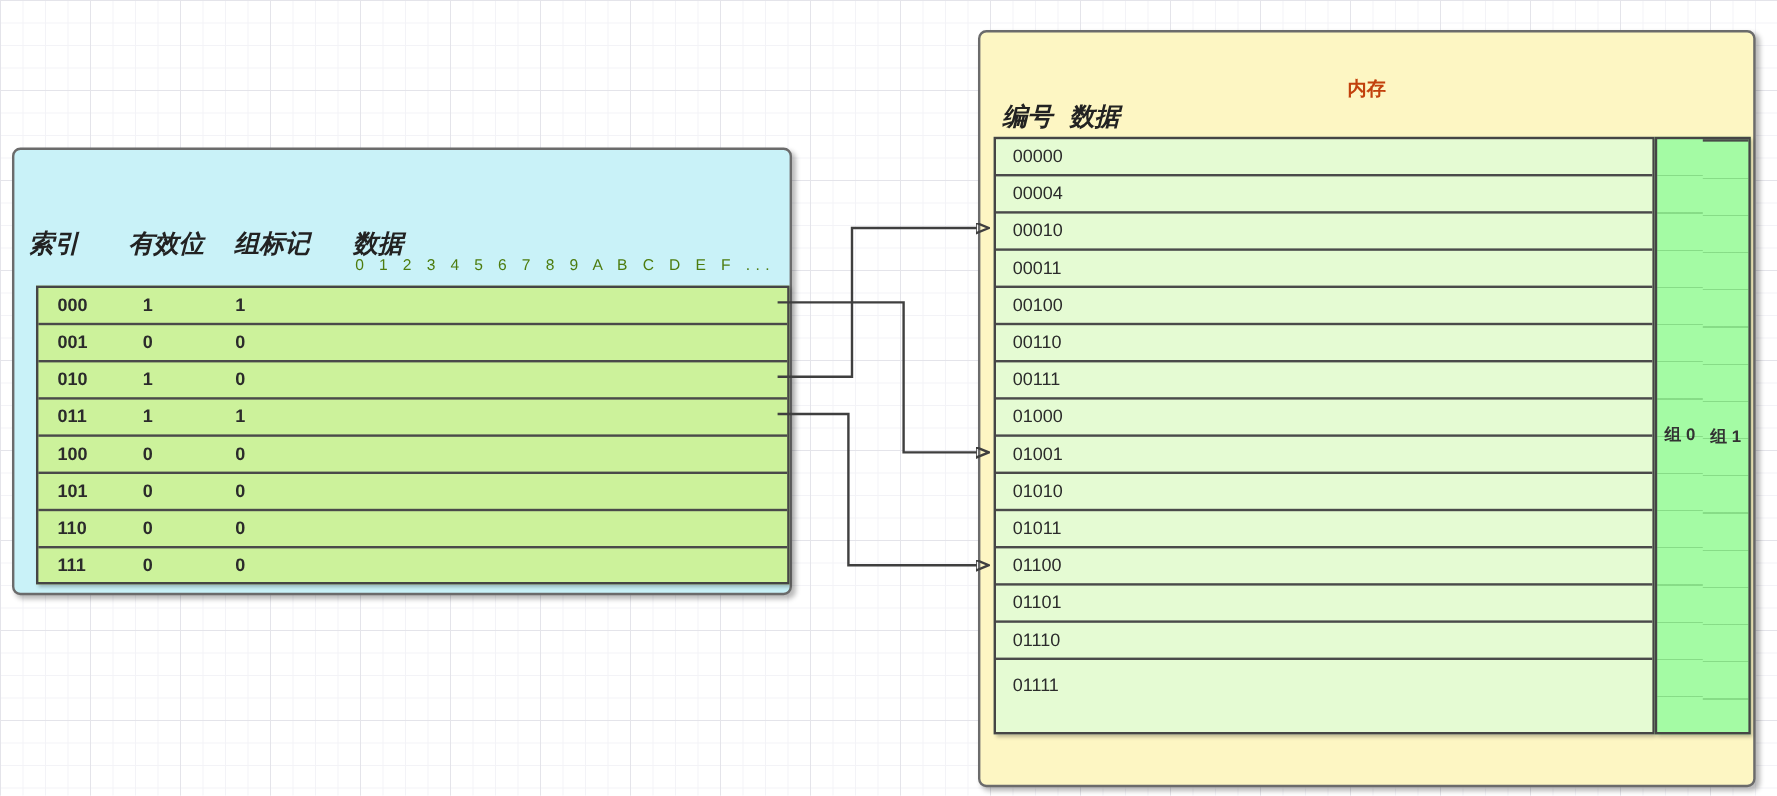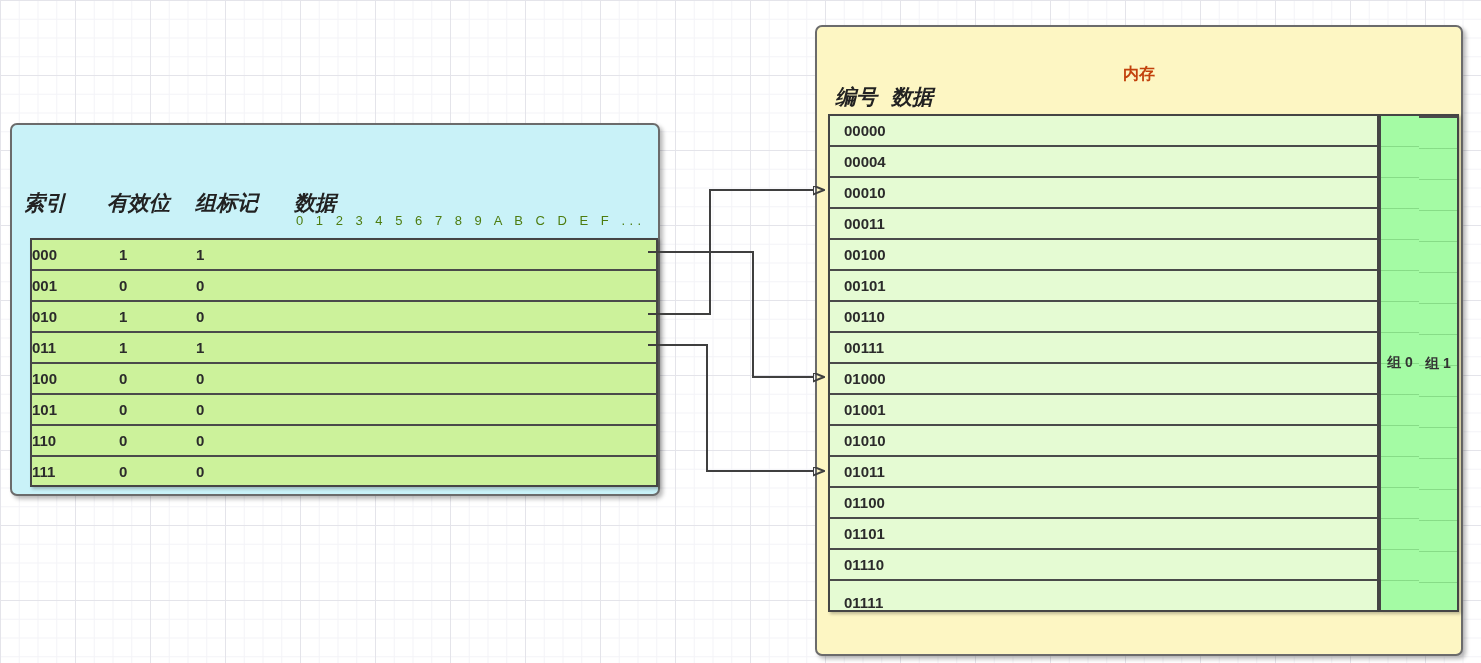--- a/index.html
+++ b/index.html
@@ -43,40 +43,40 @@
   .cache-table{
     position:absolute; left:18px; top:113px; width:628px; height:249px;
     border:2px solid #454545; background:#ccf29b;
     box-shadow:2px 2px 3px rgba(0,0,0,0.25);
   }
   .crow{
     display:flex; align-items:center; height:31px;
     border-bottom:2px solid #4a4a4a; font-size:15px; font-weight:bold;
   }
   .crow:last-child{ border-bottom:none; height:29px; }
-  .crow .c-index{ width:87px; }
+  .crow .c-index{ width:87px; padding-left:16px; }
   .crow .c-valid{ width:77px; }
   .crow .c-tag{ flex:1; }
 
   
   .mem-box{
     position:absolute; left:815px; top:25px; width:648px; height:631px;
     background:#fdf6c3; border:2px solid #6b6b6b; border-radius:7px;
     box-shadow:3px 3px 4px rgba(0,0,0,0.28);
   }
   .mem-hdr-id{ left:18px; top:56px; }
   .mem-hdr-data{ left:74px; top:56px; }
   .mem-table{
     position:absolute; left:11px; top:87px; width:551px; height:498px;
     border:2px solid #454545; background:#e5fbd3;
     box-shadow:2px 2px 3px rgba(0,0,0,0.25);
   }
   .mrow{
     display:flex; align-items:center; height:31px;
-    border-bottom:2px solid #4a4a4a; font-size:15px; font-weight:bold;
+    border-bottom:2px solid #4a4a4a; font-size:15px; font-weight:normal;
   }
   .mrow:last-child{ border-bottom:none; height:43px; }
   .mrow span{ padding-left:14px; }
   .group-col{
     position:absolute; left:562px; top:87px; width:80px; height:498px;
     border:2px solid #454545; border-left-width:2px;
     background:#a4fba4;
     display:flex; flex-direction:row;
     box-shadow:2px 2px 3px rgba(0,0,0,0.25);
   }
@@ -163,23 +163,20 @@
           <span>00004</span>
         </div>
       <div class="mrow">
           <span>00010</span>
         </div>
       <div class="mrow">
           <span>00011</span>
         </div>
       <div class="mrow">
           <span>00100</span>
-        </div>
-      <div class="mrow">
-          <span>00101</span>
         </div>
       <div class="mrow">
           <span>00110</span>
         </div>
       <div class="mrow">
           <span>00111</span>
         </div>
       <div class="mrow">
           <span>01000</span>
         </div>

